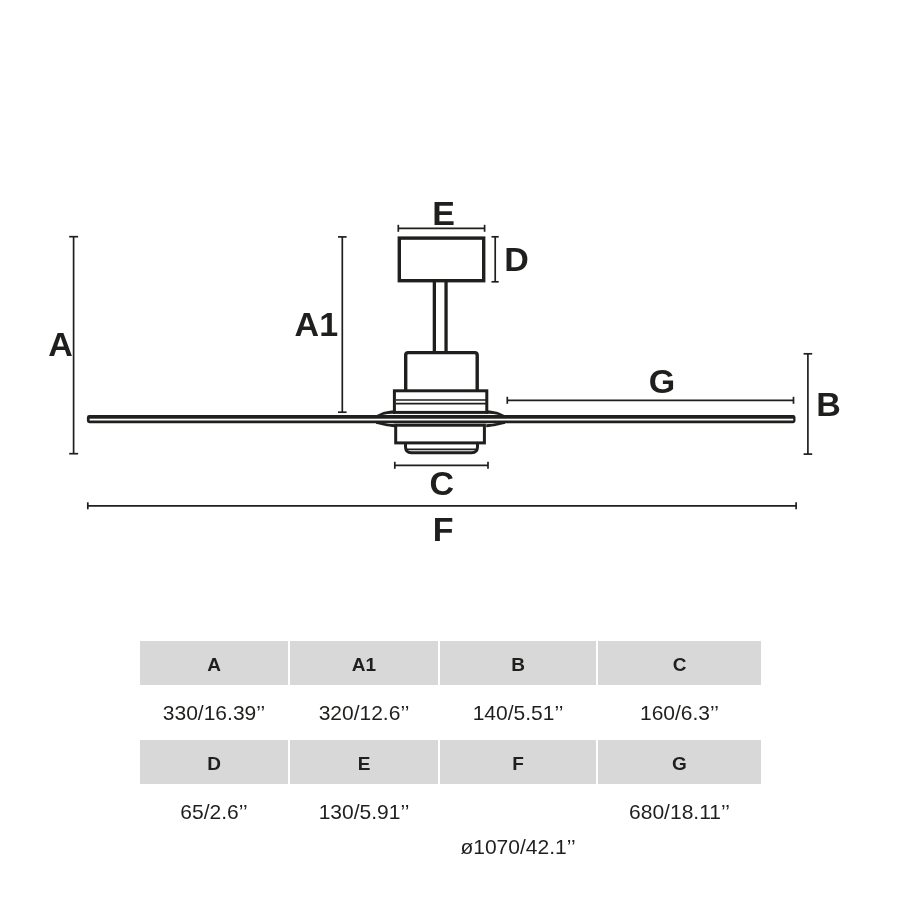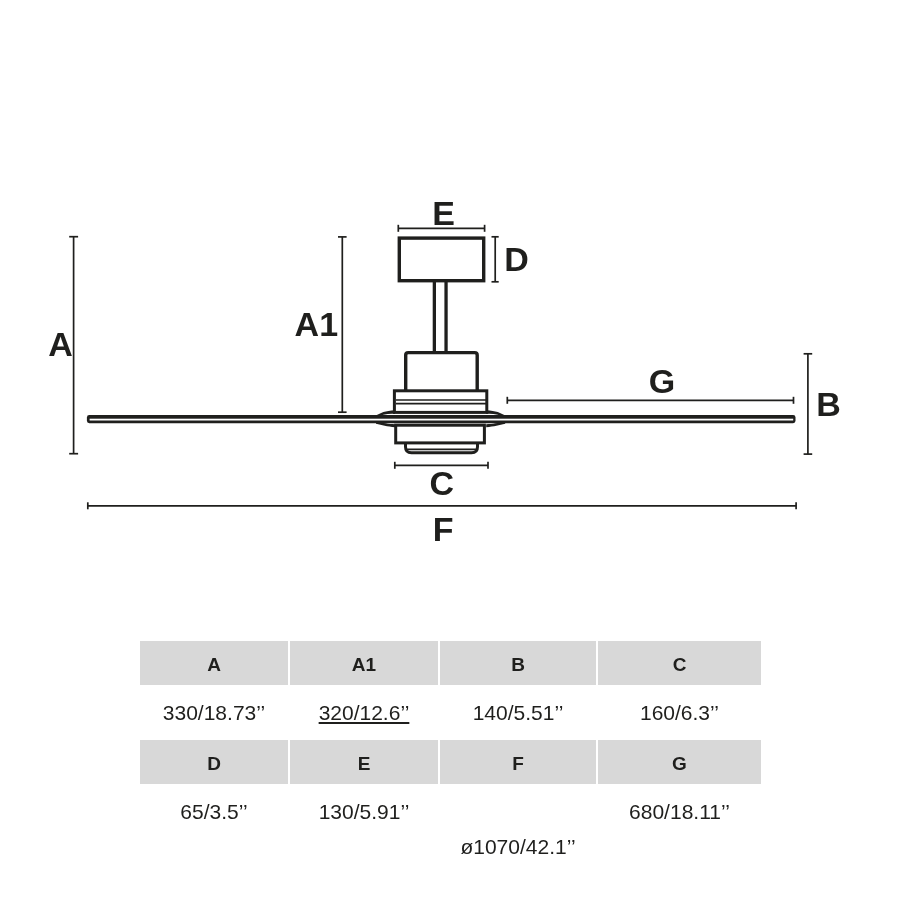--- a/index.html
+++ b/index.html
@@ -88,26 +88,26 @@
     <text x="432.7" y="540.9">F</text>
     <text x="648.7" y="393.1">G</text>
   </g>
 </svg>
 
 <div class="cell" style="left:140px;top:641px;width:148px;height:44px;">A</div>
 <div class="cell" style="left:290px;top:641px;width:148px;height:44px;">A1</div>
 <div class="cell" style="left:440px;top:641px;width:156px;height:44px;">B</div>
 <div class="cell" style="left:598px;top:641px;width:163px;height:44px;">C</div>
 
-<div class="val" style="left:140px;top:685px;width:148px;height:55.5px;">330/18.73’’</div>
-<div class="val" style="left:290px;top:685px;width:148px;height:55.5px;text-decoration:underline;">320/12.6’’</div>
+<div class="val" style="left:140px;top:685px;width:148px;height:55.5px;">330/16.39’’</div>
+<div class="val" style="left:290px;top:685px;width:148px;height:55.5px;">320/12.6’’</div>
 <div class="val" style="left:440px;top:685px;width:156px;height:55.5px;text-align:center;">140/5.51’’</div>
 <div class="val" style="left:598px;top:685px;width:163px;height:55.5px;">160/6.3’’</div>
 
 <div class="cell" style="left:140px;top:739.8px;width:148px;height:44px;">D</div>
 <div class="cell" style="left:290px;top:739.8px;width:148px;height:44px;">E</div>
 <div class="cell" style="left:440px;top:739.8px;width:156px;height:44px;">F</div>
 <div class="cell" style="left:598px;top:739.8px;width:163px;height:44px;">G</div>
 
-<div class="val" style="left:140px;top:784.4px;width:148px;height:55.5px;">65/3.5’’</div>
+<div class="val" style="left:140px;top:784.4px;width:148px;height:55.5px;">65/2.6’’</div>
 <div class="val" style="left:290px;top:784.4px;width:148px;height:55.5px;">130/5.91’’</div>
 <div class="val" style="left:440px;top:819px;width:156px;height:55.5px;">ø1070/42.1’’</div>
 <div class="val" style="left:598px;top:784.4px;width:163px;height:55.5px;">680/18.11’’</div>
 
 </body></html>

